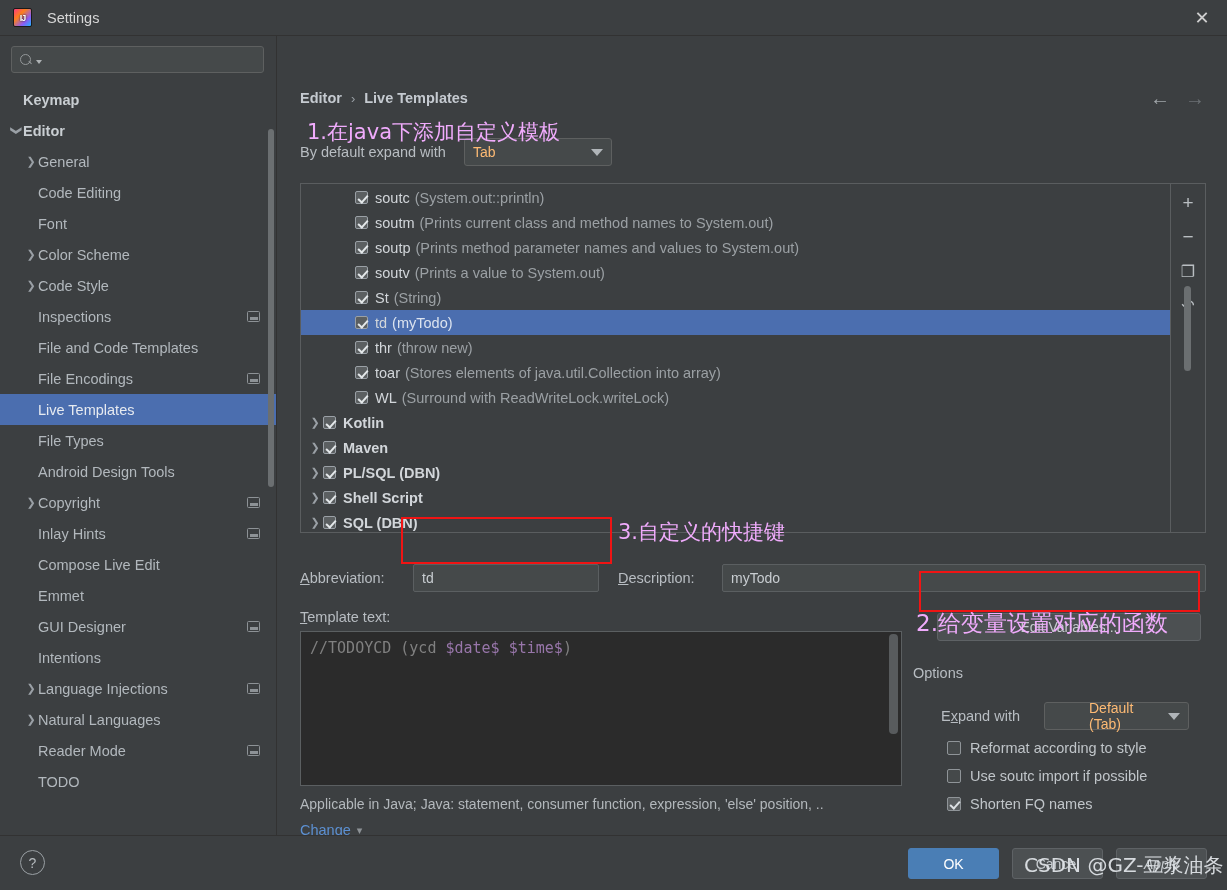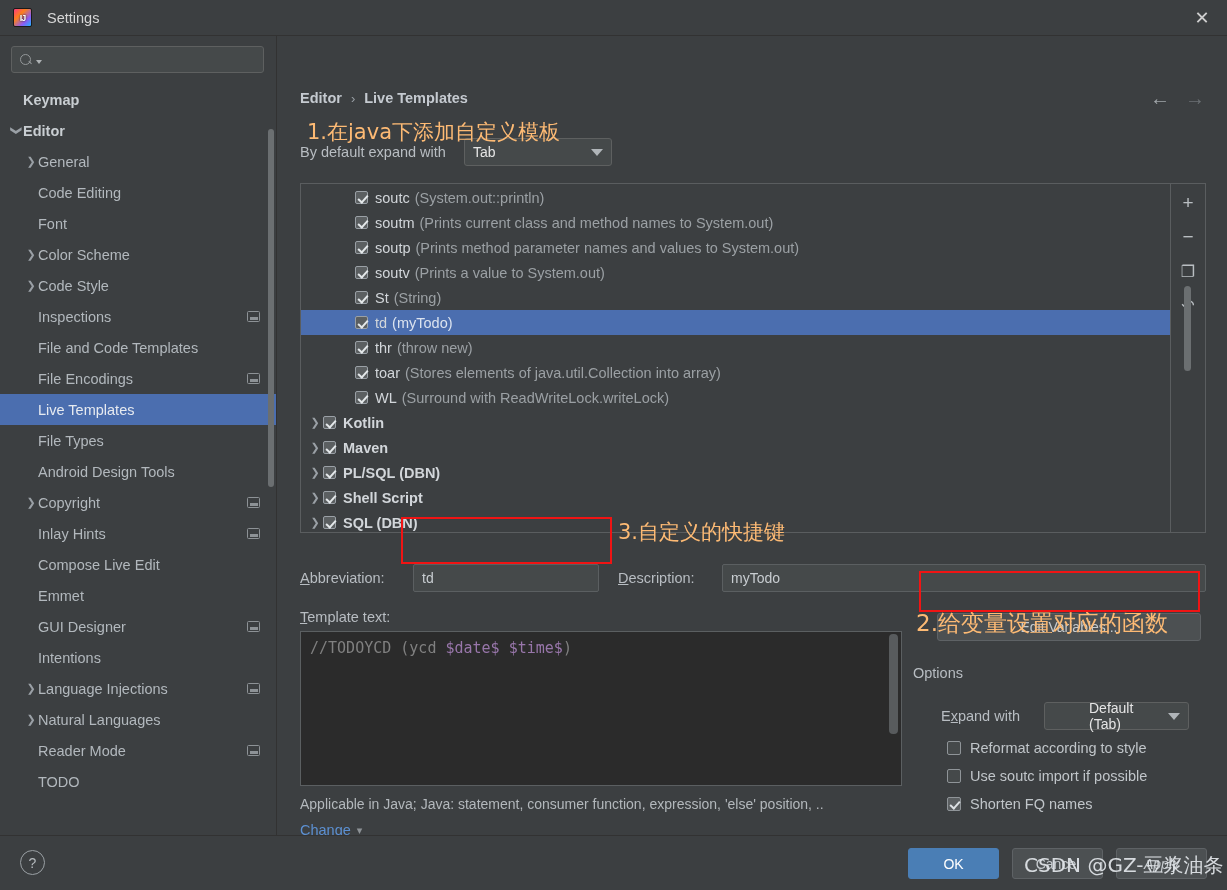--- a/index.html
+++ b/index.html
@@ -97,21 +97,21 @@
   .nav-arrows { position: absolute; right: 22px; top: 52px; display: flex; gap: 15px; }
   .nav-arrow { font-size: 20px; color: #a2a7ab; cursor: pointer; line-height: 1; }
   .nav-arrow.disabled { color: #6b7074; }
 
   .expand-row {
     position: absolute; left: 22px; top: 102px; display: flex; align-items: center; gap: 18px;
   }
   .expand-label { font-size: 14.5px; color: #b8bdc2; }
   .combo {
     background: #45494a; border: 1px solid #5e6060; border-radius: 3px; height: 28px;
-    display: flex; align-items: center; padding: 0 8px; color: #e5e5e5; font-size: 14px;
+    display: flex; align-items: center; padding: 0 8px; color: #fdba74; font-size: 14px;
     cursor: pointer; position: relative;
   }
   .combo .v { flex: 1 1 auto; }
   .combo .arrow {
     width: 0; height: 0; border-left: 6px solid transparent; border-right: 6px solid transparent;
     border-top: 7px solid #b0b5b9; margin-left: 12px;
   }
   #expand-with-combo { width: 148px; }
 
   
@@ -233,21 +233,21 @@
   .btn {
     position: absolute; top: 12px; height: 31px; border-radius: 3px; font-size: 14px;
     display: flex; align-items: center; justify-content: center; cursor: pointer;
   }
   #ok-button { left: 908px; width: 91px; background: #4a7eb5; color: #ffffff; border: 1px solid #4a7eb5; }
   #cancel-button { left: 1012px; width: 91px; background: #4c5052; color: #c6cbcf; border: 1px solid #5e6265; }
   #apply-button { left: 1116px; width: 91px; background: #4c5052; color: #c6cbcf; border: 1px solid #5e6265; font-style: italic; }
 
   
   .anno {
-    position: absolute; color: #fdba74; font-family: "DejaVu Sans", sans-serif;
+    position: absolute; color: #f0abfc; font-family: "DejaVu Sans", sans-serif;
     font-size: 21px; white-space: nowrap; pointer-events: none; line-height: 1;
   }
   .anno-box { position: absolute; border: 2px solid #f01414; pointer-events: none; }
   #anno-1 { left: 307px; top: 122px; }
   #anno-2 { left: 916px; top: 612px; font-size: 23px; }
   #anno-3 { left: 618px; top: 498px; margin-top: 24px; }
   #anno-box-abbrev { left: 401px; top: 517px; width: 211px; height: 47px; }
   #anno-box-editvars { left: 919px; top: 571px; width: 281px; height: 41px; }
 
   .watermark {

